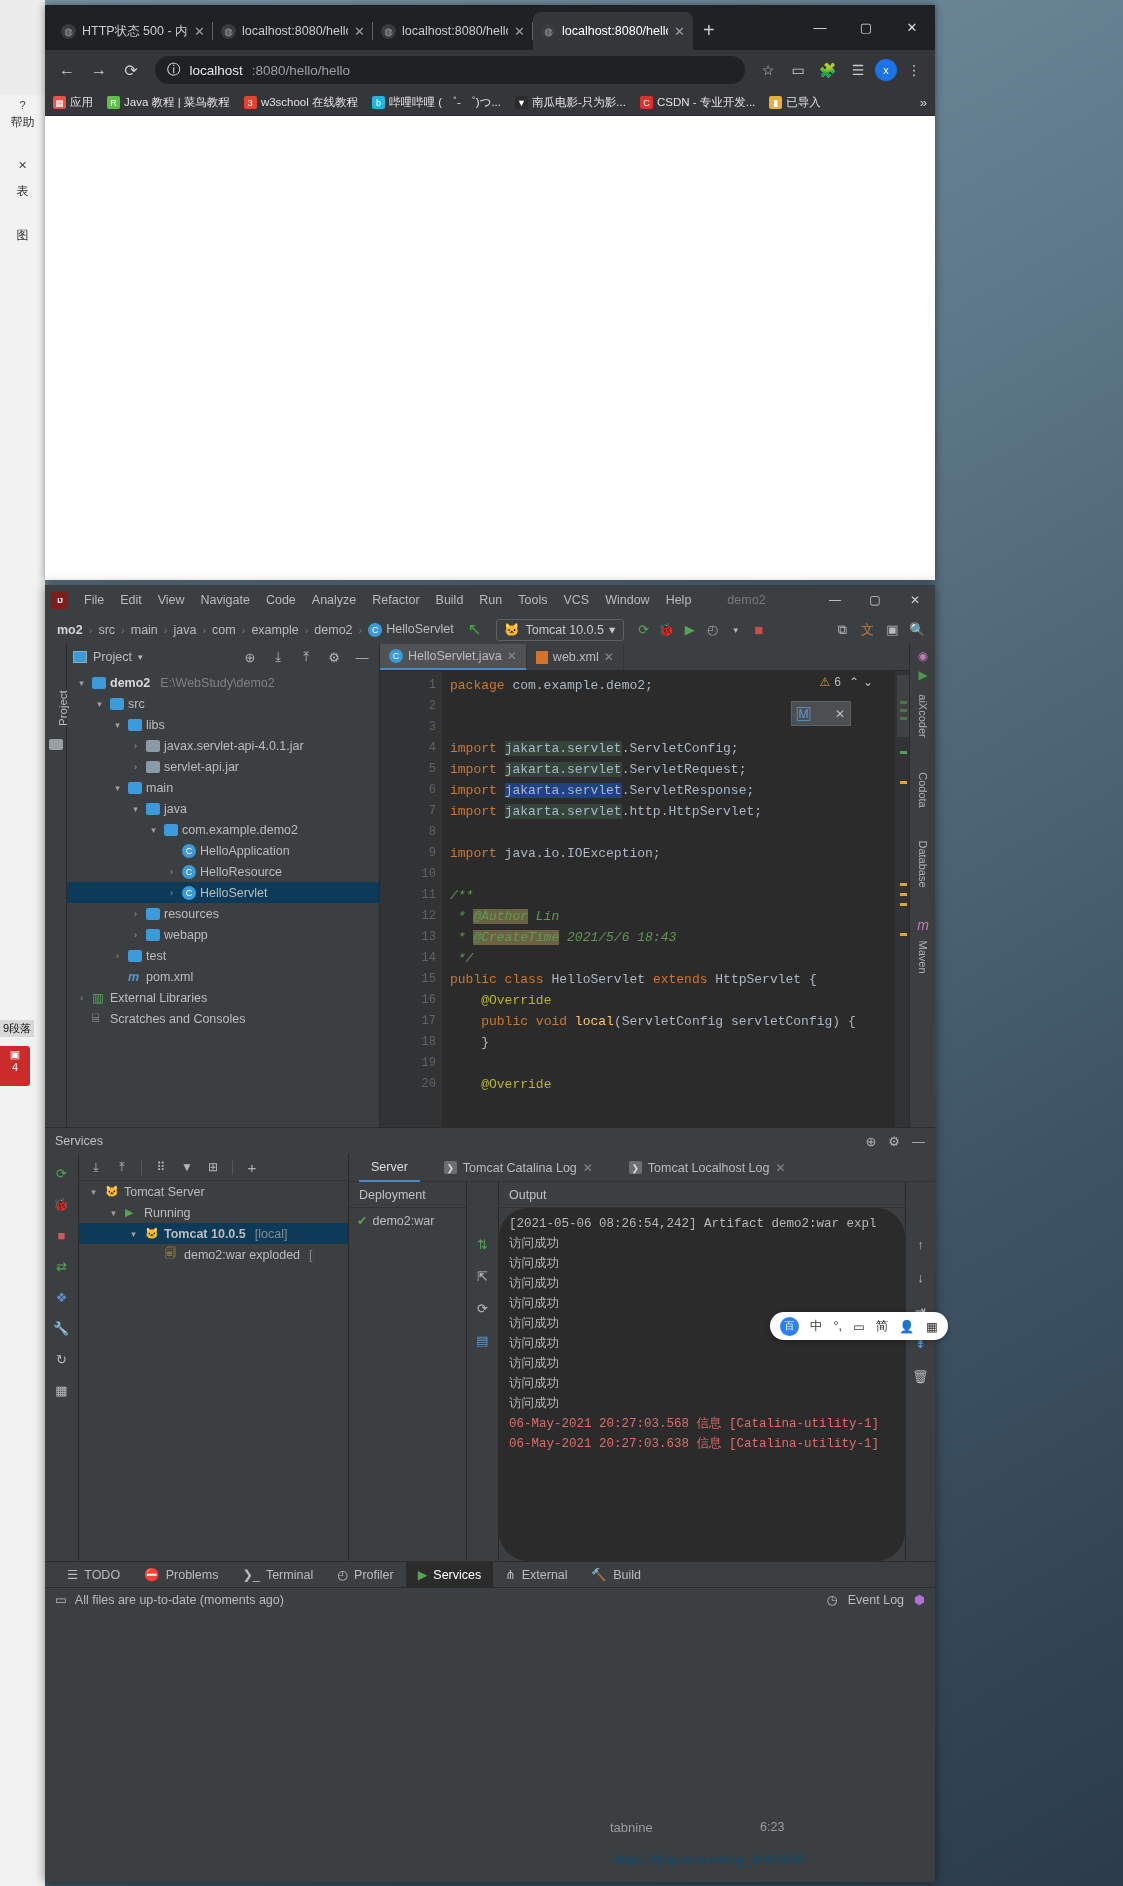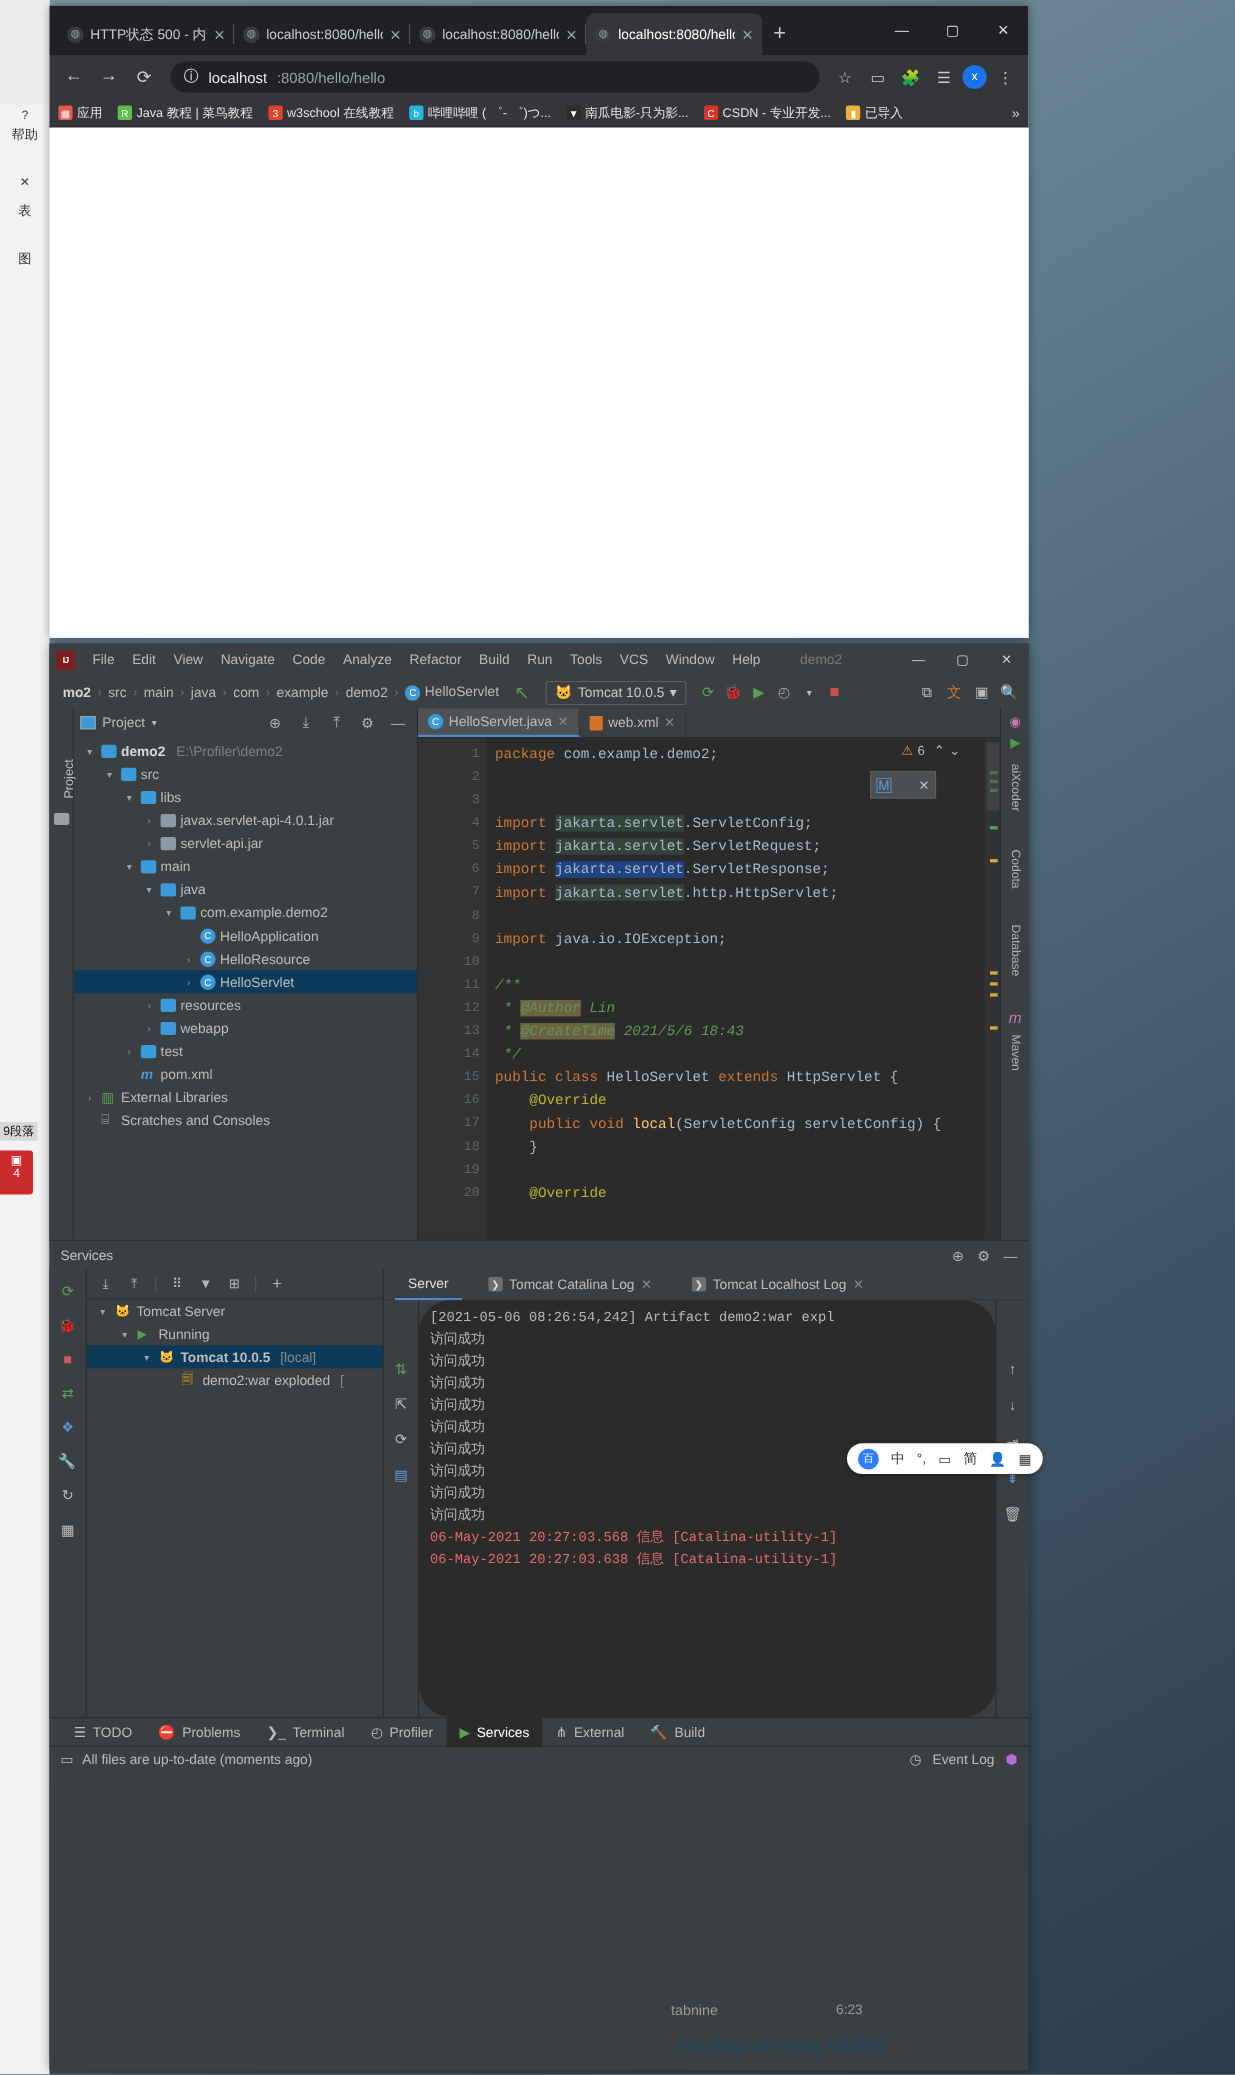--- a/index.html
+++ b/index.html
@@ -504,21 +504,21 @@
         <span class="phico">⤓</span>
         <span class="phico">⤒</span>
         <span class="phico">⚙</span>
         <span class="phico">—</span>
       </div>
       <div class="tree" id="project-tree">
           <div class="trow" style="padding-left: 8px;">
             <span class="arrow">▾</span>
             <span class="fico folderblue"></span>
             <span class="bold">demo2</span>
-            <span class="tpath">E:\Profiler\demo2</span>
+            <span class="tpath">E:\WebStudy\demo2</span>
           </div>
           <div class="trow" style="padding-left: 26px;">
             <span class="arrow">▾</span>
             <span class="fico folderblue"></span>
             <span>src</span>
           </div>
           <div class="trow" style="padding-left: 44px;">
             <span class="arrow">▾</span>
             <span class="fico folderblue"></span>
             <span>libs</span>
@@ -767,27 +767,35 @@
             <span class="etabx">✕</span>
           </div>
           <div class="stab">
             <span class="runico">❯</span>
             <span>Tomcat Localhost Log</span>
             <span class="etabx">✕</span>
           </div>
         </div>
 
         <div id="svccols">
+          <div id="deploycol">
+            <div class="colhead">Deployment</div>
+            <div id="deployitem">
+              <span style="color:#5a9e5a">✔</span>
+              <span>demo2:war</span>
+            </div>
+          </div>
           <div id="miniicons">
             <div style="color:#56a356">⇅</div>
             <div>⇱</div>
             <div>⟳</div>
             <div style="color:#5d9ad6">▤</div>
           </div>
           <div id="outcol">
+            <div class="colhead">Output</div>
             <div id="console"><div>[2021-05-06 08:26:54,242] Artifact demo2:war expl</div><div>访问成功</div><div>访问成功</div><div>访问成功</div><div>访问成功</div><div>访问成功</div><div>访问成功</div><div>访问成功</div><div>访问成功</div><div>访问成功</div><div class="cerr">06-May-2021 20:27:03.568 信息 [Catalina-utility-1]</div><div class="cerr">06-May-2021 20:27:03.638 信息 [Catalina-utility-1]</div></div>
           </div>
           <div id="conrail">
             <div>↑</div>
             <div>↓</div>
             <div>⇥</div>
             <div style="color:#5d9ad6">⇟</div>
             <div>🗑</div>
           </div>
         </div>

